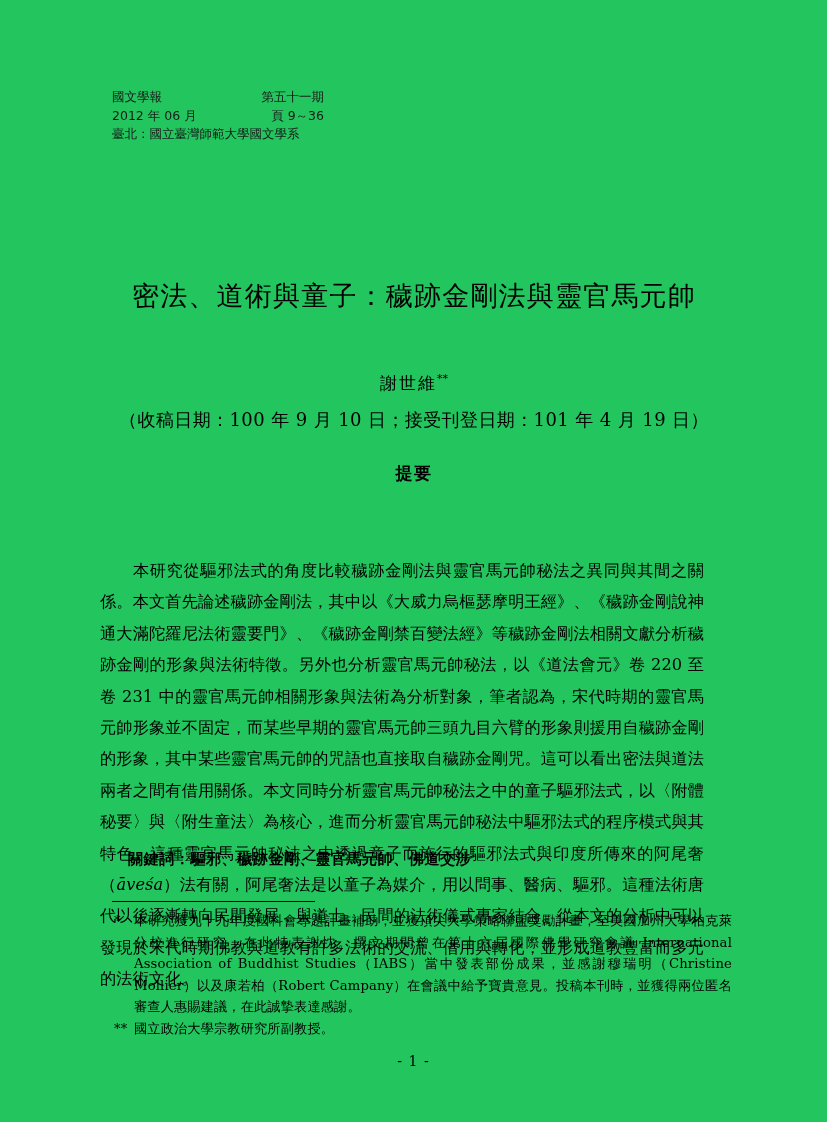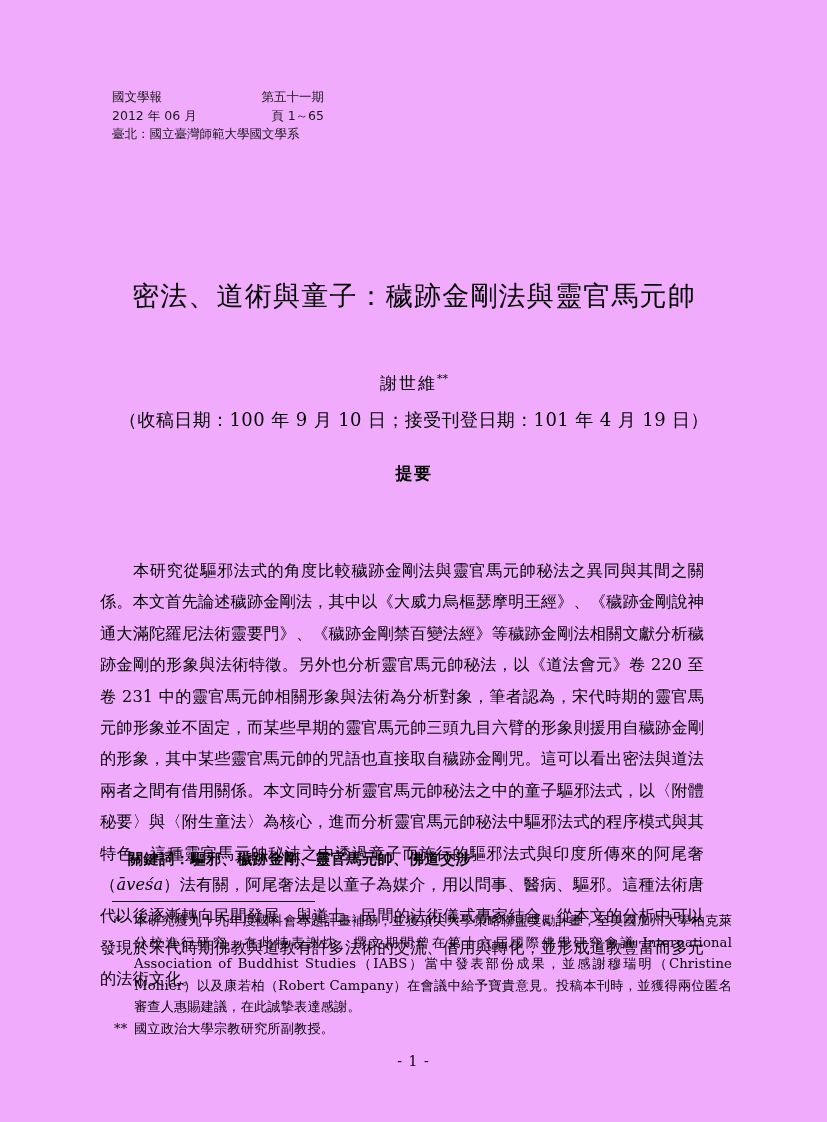--- a/index.html
+++ b/index.html
@@ -8,21 +8,21 @@
     background: #ffffff;
   }
   body {
     font-family: "DejaVu Serif", "Liberation Serif", serif;
     color: #000000;
   }
   .page {
     position: relative;
     width: 827px;
     height: 1122px;
-    background: #f0abfc;
+    background: #22c55e;
     overflow: hidden;
     box-sizing: border-box;
   }
 
   
   .masthead {
     position: absolute;
     left: 112px;
     top: 88px;
     width: 212px;
@@ -180,21 +180,21 @@
 
 <div class="page">
 
   <div class="masthead">
     <div class="row">
       <span>國文學報</span>
       <span>第五十一期</span>
     </div>
     <div class="row">
       <span>2012 年 06 月</span>
-      <span>頁 1～65</span>
+      <span>頁 9～36</span>
     </div>
     <div class="row full">
       <span>臺北：國立臺灣師範大學國文學系</span>
     </div>
   </div>
 
   <div class="title-block">
     <div class="title-line">密法、道術與童子：穢跡金剛法與靈官馬元帥</div>
   </div>
 

